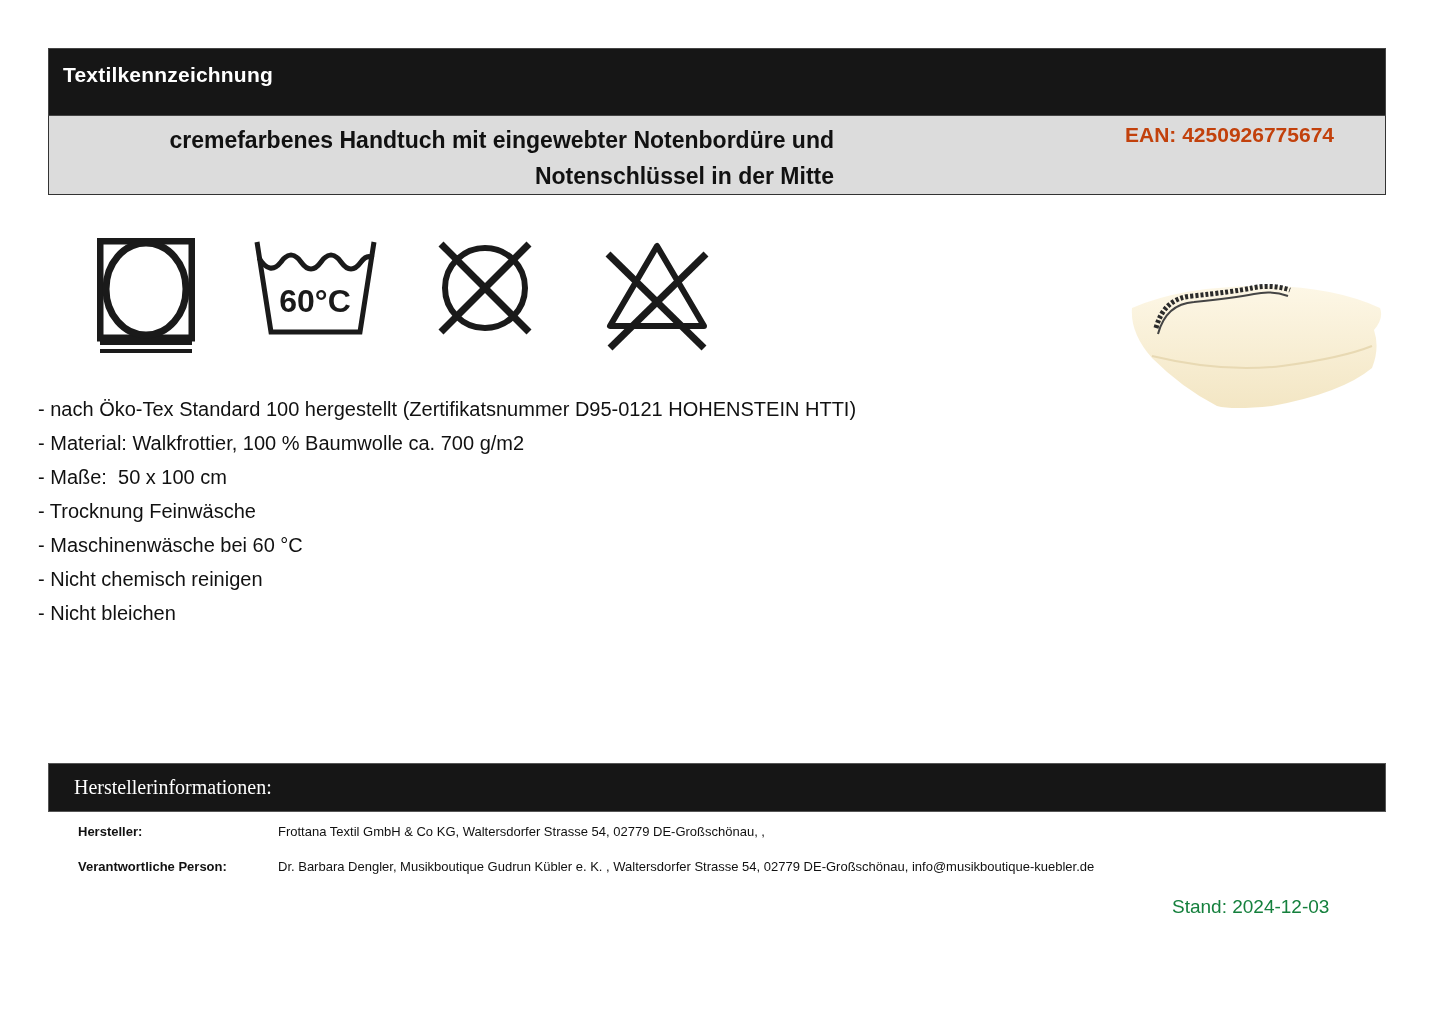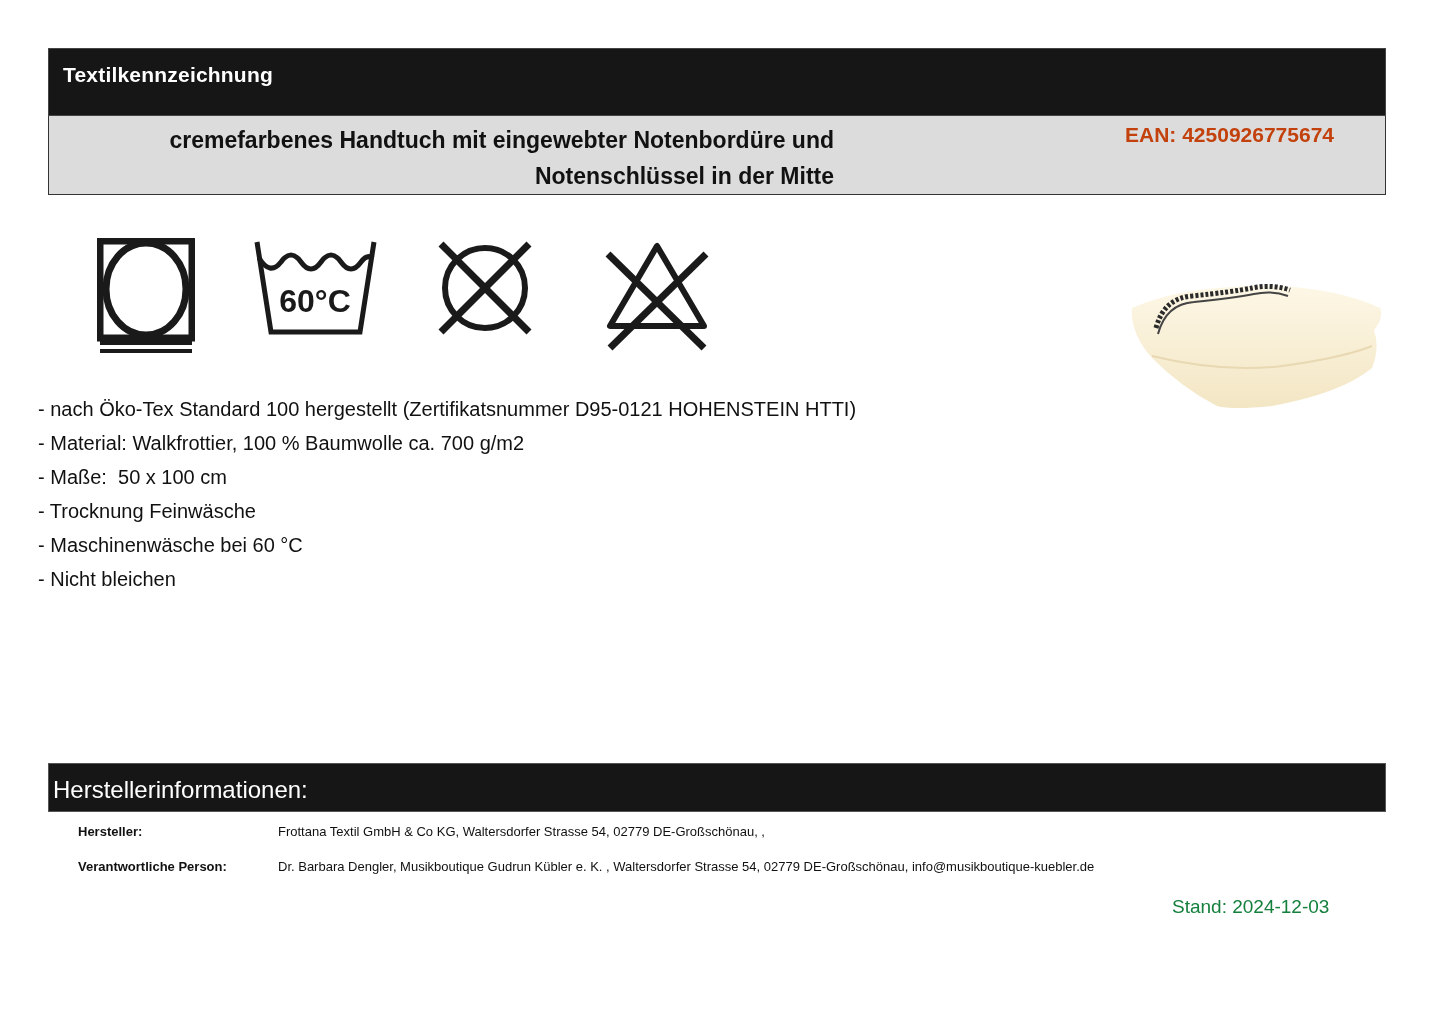--- a/index.html
+++ b/index.html
@@ -8,21 +8,21 @@
   .title-bar h1 { margin:0; position:absolute; left:14px; top:14px; font-size:21px; font-weight:bold; color:#ffffff; letter-spacing:0.2px; }
   .subtitle-bar { position:absolute; left:48px; top:116px; width:1338px; height:79px; background:#dcdcdc; border:1px solid #333; border-top:none; box-sizing:border-box;text-align:right; }
   .subtitle-text { position:absolute; left:5px; top:6px; width:780px; font-size:23px; font-weight:bold; line-height:36px; color:#111; }
   .ean { position:absolute; left:1076px; top:7px; font-size:21px; font-weight:bold; color:#c2410c; }
   .icons { position:absolute; left:95px; top:238px; height:120px; }
   .icon { position:absolute; top:0; }
   .towel { position:absolute; left:1122px; top:278px; width:270px; height:135px; }
   .features { position:absolute; left:38px; top:392px; margin:0; padding:0; list-style:none; }
   .features li { font-size:20px; line-height:34px; color:#111; white-space:nowrap; }
   .mfr-bar { position:absolute; left:48px; top:763px; width:1338px; height:49px; background:#161616; border:1px solid #555; box-sizing:border-box; }
-  .mfr-bar span { position:absolute; left:4px; top:12px; font-size:24px; color:#ffffff; }
+  .mfr-bar span { position:absolute; left:25px; top:12px; font-size:20px; color:#ffffff;font-family:Liberation Serif, serif; }
   .info-row { position:absolute; left:78px; font-size:13px; color:#111; white-space:nowrap; }
   .info-row .lbl { position:absolute; left:0; font-weight:bold; }
   .info-row .val { position:absolute; left:169px;margin-left:31px; }
   .stand { position:absolute; left:1172px; top:896px; font-size:19px; color:#15803d; }
 </style>
 </head>
 <body>
 
 <div class="title-bar">
   <h1>Textilkennzeichnung</h1>
@@ -73,20 +73,21 @@
   <path d="M34 50 Q42 20 70 18 Q110 14 130 10 Q150 6 168 12" fill="none" stroke="#2a2a2a" stroke-width="5" stroke-dasharray="3 2"></path>
   <path d="M36 56 Q44 26 72 24 Q112 20 132 16 Q150 12 166 18" fill="none" stroke="#444" stroke-width="2"></path>
 </svg>
 
 <ul class="features">
   <li>- nach Öko-Tex Standard 100 hergestellt (Zertifikatsnummer D95-0121 HOHENSTEIN HTTI)</li>
   <li>- Material: Walkfrottier, 100 % Baumwolle ca. 700 g/m2</li>
   <li style="white-space:pre">- Maße:  50 x 100 cm</li>
   <li>- Trocknung Feinwäsche</li>
   <li>- Maschinenwäsche bei 60 °C</li>
+  <li>- Nicht chemisch reinigen</li>
   <li>- Nicht bleichen</li>
 </ul>
 
 <div class="mfr-bar">
   <span>Herstellerinformationen:</span>
 </div>
 
 <div class="info-row" style="top:824px">
   <span class="lbl">Hersteller:</span>
   <span class="val">Frottana Textil GmbH &amp; Co KG, Waltersdorfer Strasse 54, 02779 DE-Großschönau, ,</span>

